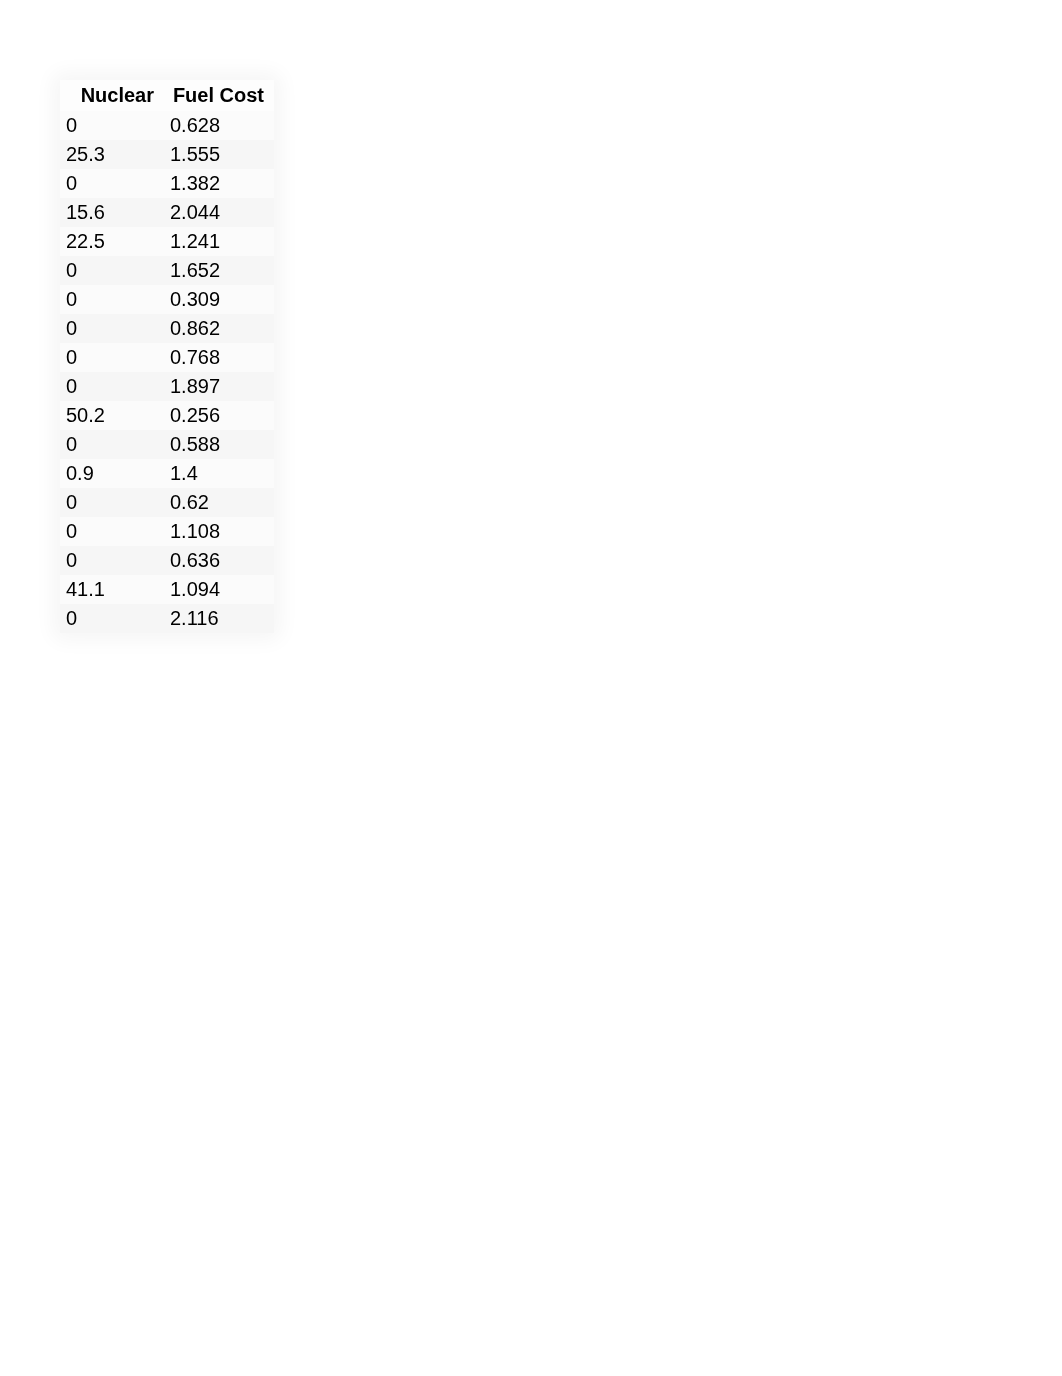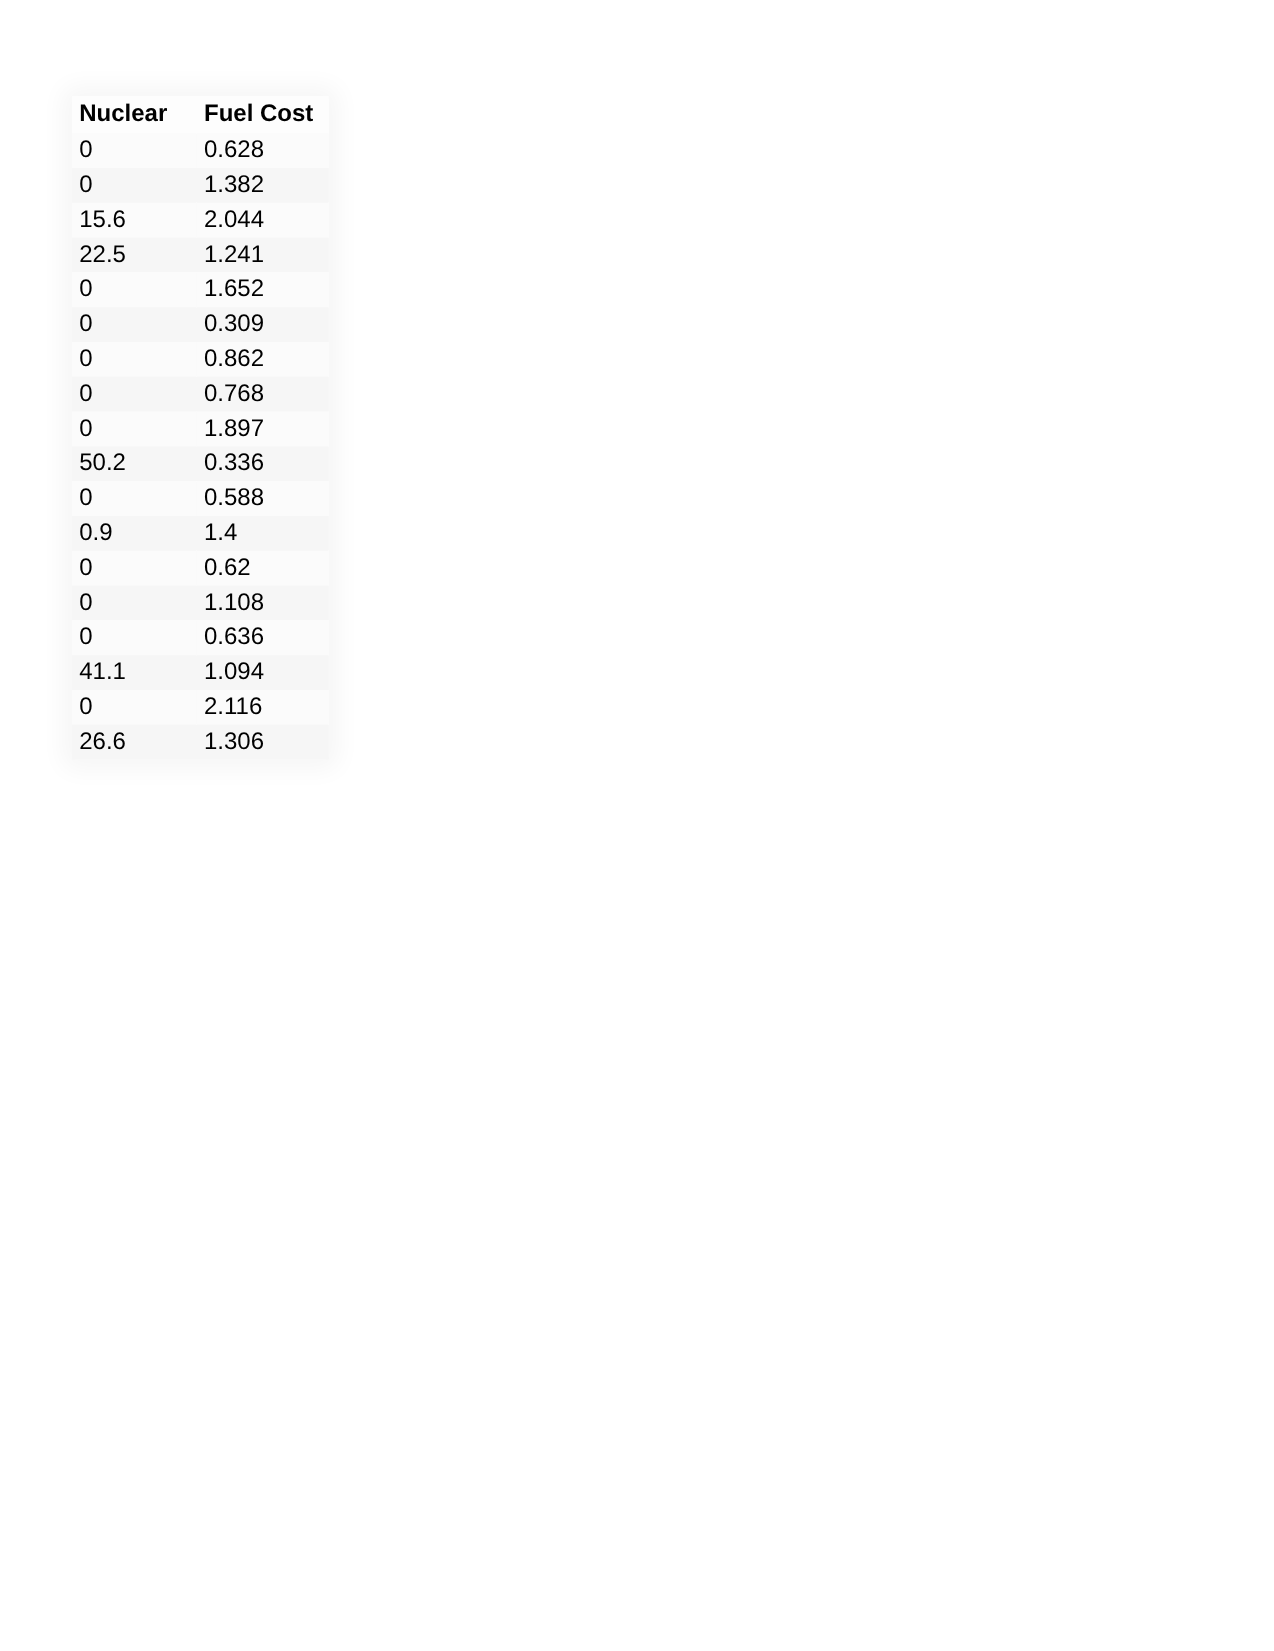--- a/index.html
+++ b/index.html
@@ -17,21 +17,21 @@
     .table-wrapper {
       display: inline-block;
       box-shadow: 0 0 20px 8px rgba(0,0,0,0.04);
       border-radius: 4px;
     }
     table {
       border-collapse: collapse;
       font-size: 20px;
     }
     th {
-      text-align: left;
+      text-align: right;
       font-weight: bold;
       padding: 4px 10px 4px 6px;
       color: #000;
       background: #fdfdfd;
     }
     td {
       padding: 3px 10px 3px 6px;
       color: #000;
     }
     th:first-child, td:first-child {
@@ -60,20 +60,24 @@
         <th>Nuclear</th>
         <th>Fuel Cost</th>
       </tr>
     </thead>
     <tbody>
         <tr>
           <td>0</td>
           <td>0.628</td>
         </tr>
         <tr>
+          <td>25.3</td>
+          <td>1.555</td>
+        </tr>
+        <tr>
           <td>0</td>
           <td>1.382</td>
         </tr>
         <tr>
           <td>15.6</td>
           <td>2.044</td>
         </tr>
         <tr>
           <td>22.5</td>
           <td>1.241</td>
@@ -93,21 +97,21 @@
         <tr>
           <td>0</td>
           <td>0.768</td>
         </tr>
         <tr>
           <td>0</td>
           <td>1.897</td>
         </tr>
         <tr>
           <td>50.2</td>
-          <td>0.336</td>
+          <td>0.256</td>
         </tr>
         <tr>
           <td>0</td>
           <td>0.588</td>
         </tr>
         <tr>
           <td>0.9</td>
           <td>1.4</td>
         </tr>
         <tr>
@@ -123,22 +127,18 @@
           <td>0.636</td>
         </tr>
         <tr>
           <td>41.1</td>
           <td>1.094</td>
         </tr>
         <tr>
           <td>0</td>
           <td>2.116</td>
         </tr>
-        <tr>
-          <td>26.6</td>
-          <td>1.306</td>
-        </tr>
       </tbody>
   </table>
 </div>
 
 
 
 
 </body></html>

